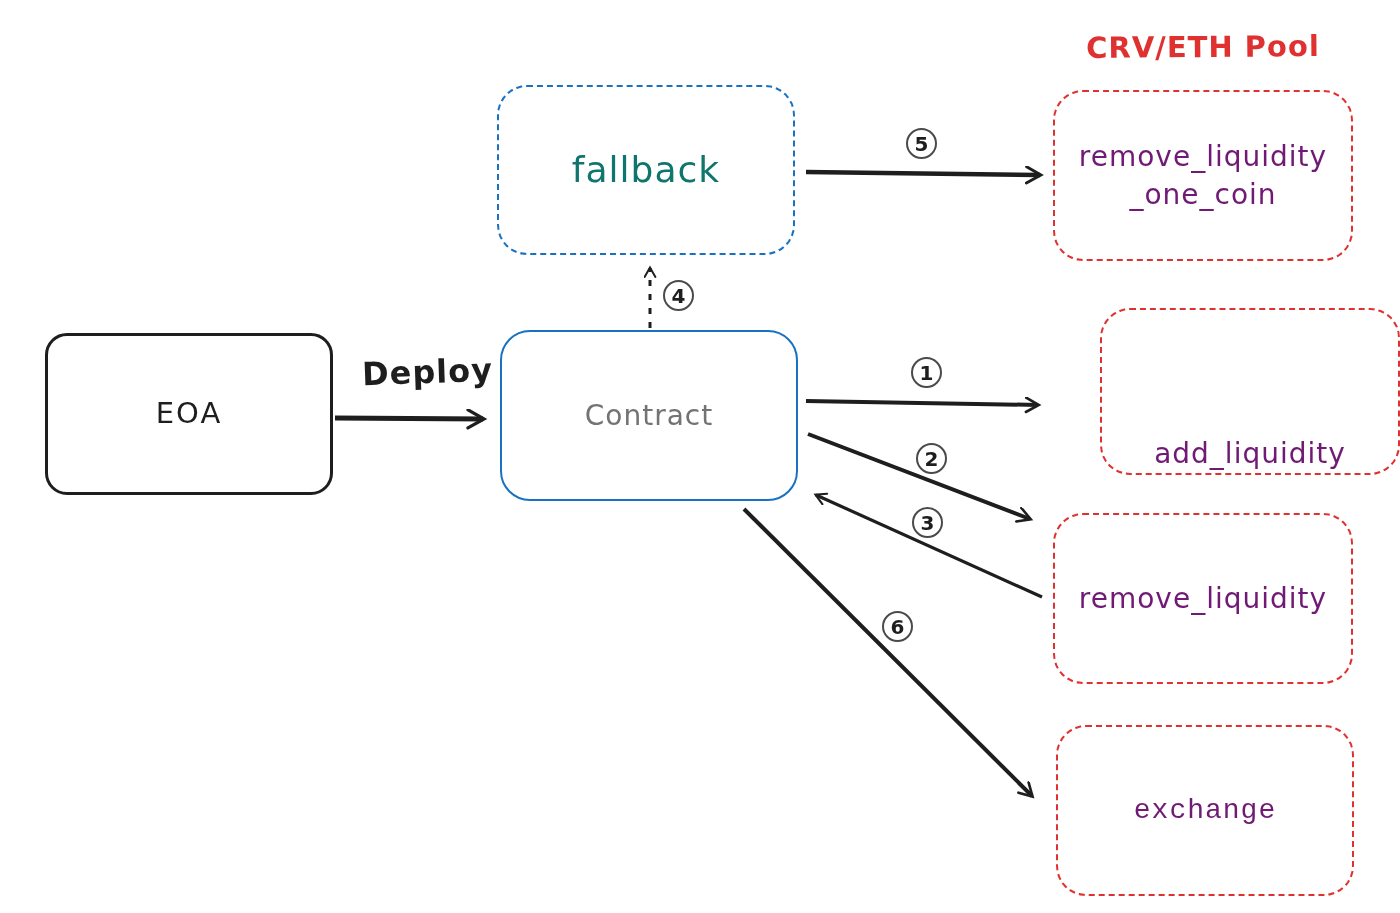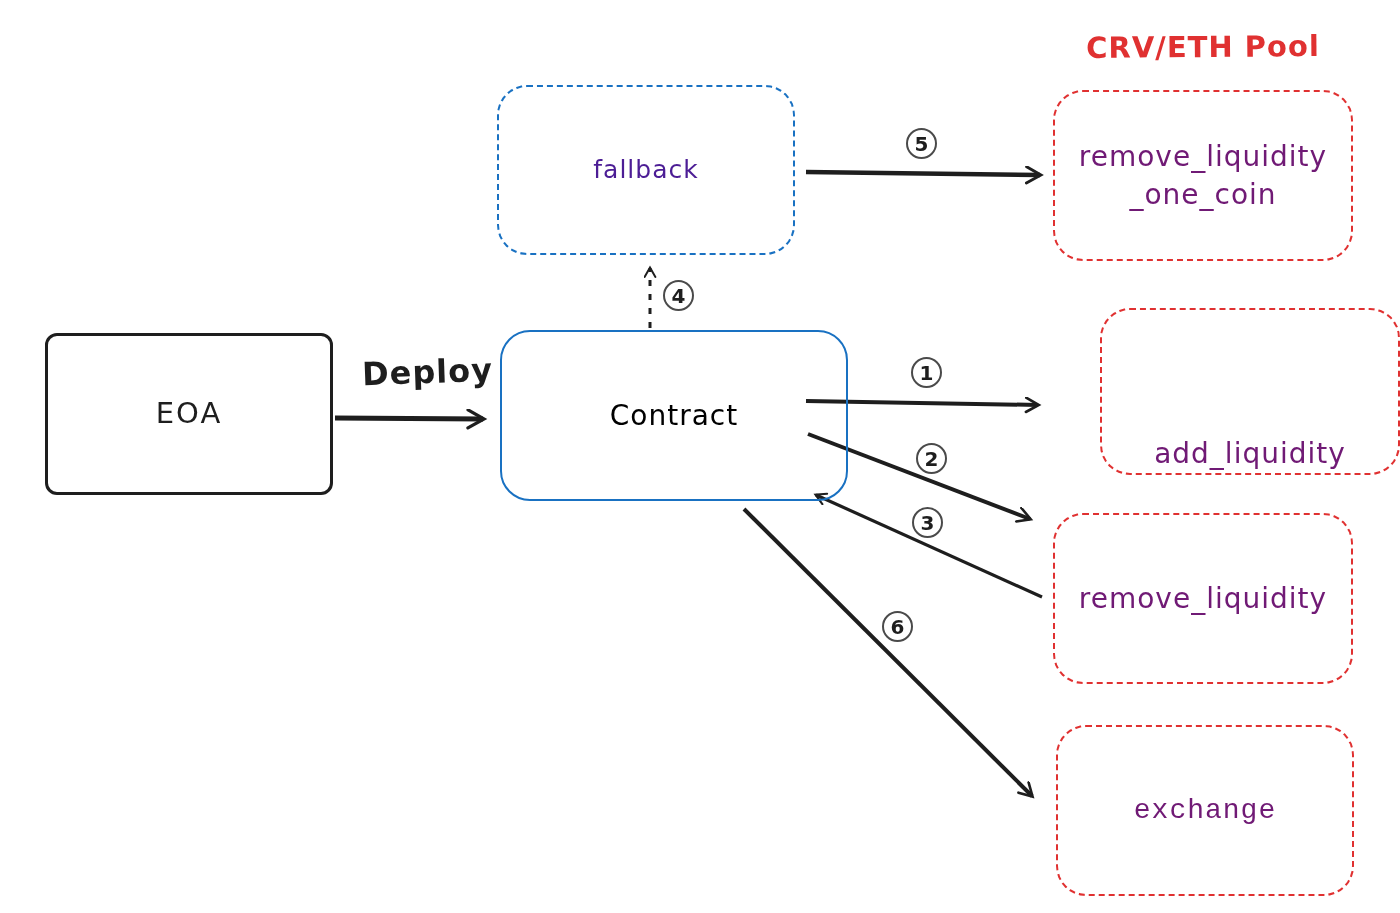--- a/index.html
+++ b/index.html
@@ -15,32 +15,32 @@
   .node{
     position:absolute;
     display:flex;align-items:center;justify-content:center;
     text-align:center;
     box-sizing:border-box;
     background:#ffffff00;
   }
   .node .lbl{line-height:1.35;}
   .node-eoa{
     left:45px;top:333px;width:288px;height:162px;
-    border:3px solid #1e1e1e;border-radius:12px;
+    border:3px solid #1e1e1e;border-radius:22px;
     font-size:29px;letter-spacing:2px;
   }
   .node-contract{
-    left:500px;top:330px;width:348px;height:171px;
+    left:500px;top:330px;width:298px;height:171px;
     border:2.5px solid #1971c2;border-radius:30px;
-    color:#000000;font-size:28px;letter-spacing:1px;
+    color:#737373;font-size:28px;letter-spacing:1px;
   }
   .node-fallback{
     left:497px;top:85px;width:298px;height:170px;
     border:2.5px dashed #1971c2;border-radius:30px;
-    color:#4c1d95;font-size:25px;letter-spacing:1px;
+    color:#0f766e;font-size:36px;letter-spacing:1px;
   }
   .pool-box{
     border:2.5px dashed #e03131;border-radius:30px;
     color:#701a75;font-size:28px;letter-spacing:1px;
   }
   .node-rloc{left:1053px;top:90px;width:300px;height:171px;}
   .node-add{left:1100px;top:308px;width:300px;height:167px;align-items:flex-end;}
   .node-rl{left:1053px;top:513px;width:300px;height:171px;}
   .node-ex{left:1056px;top:725px;width:298px;height:171px;font-family:Liberation Mono, monospace;}
   .pool-title{

